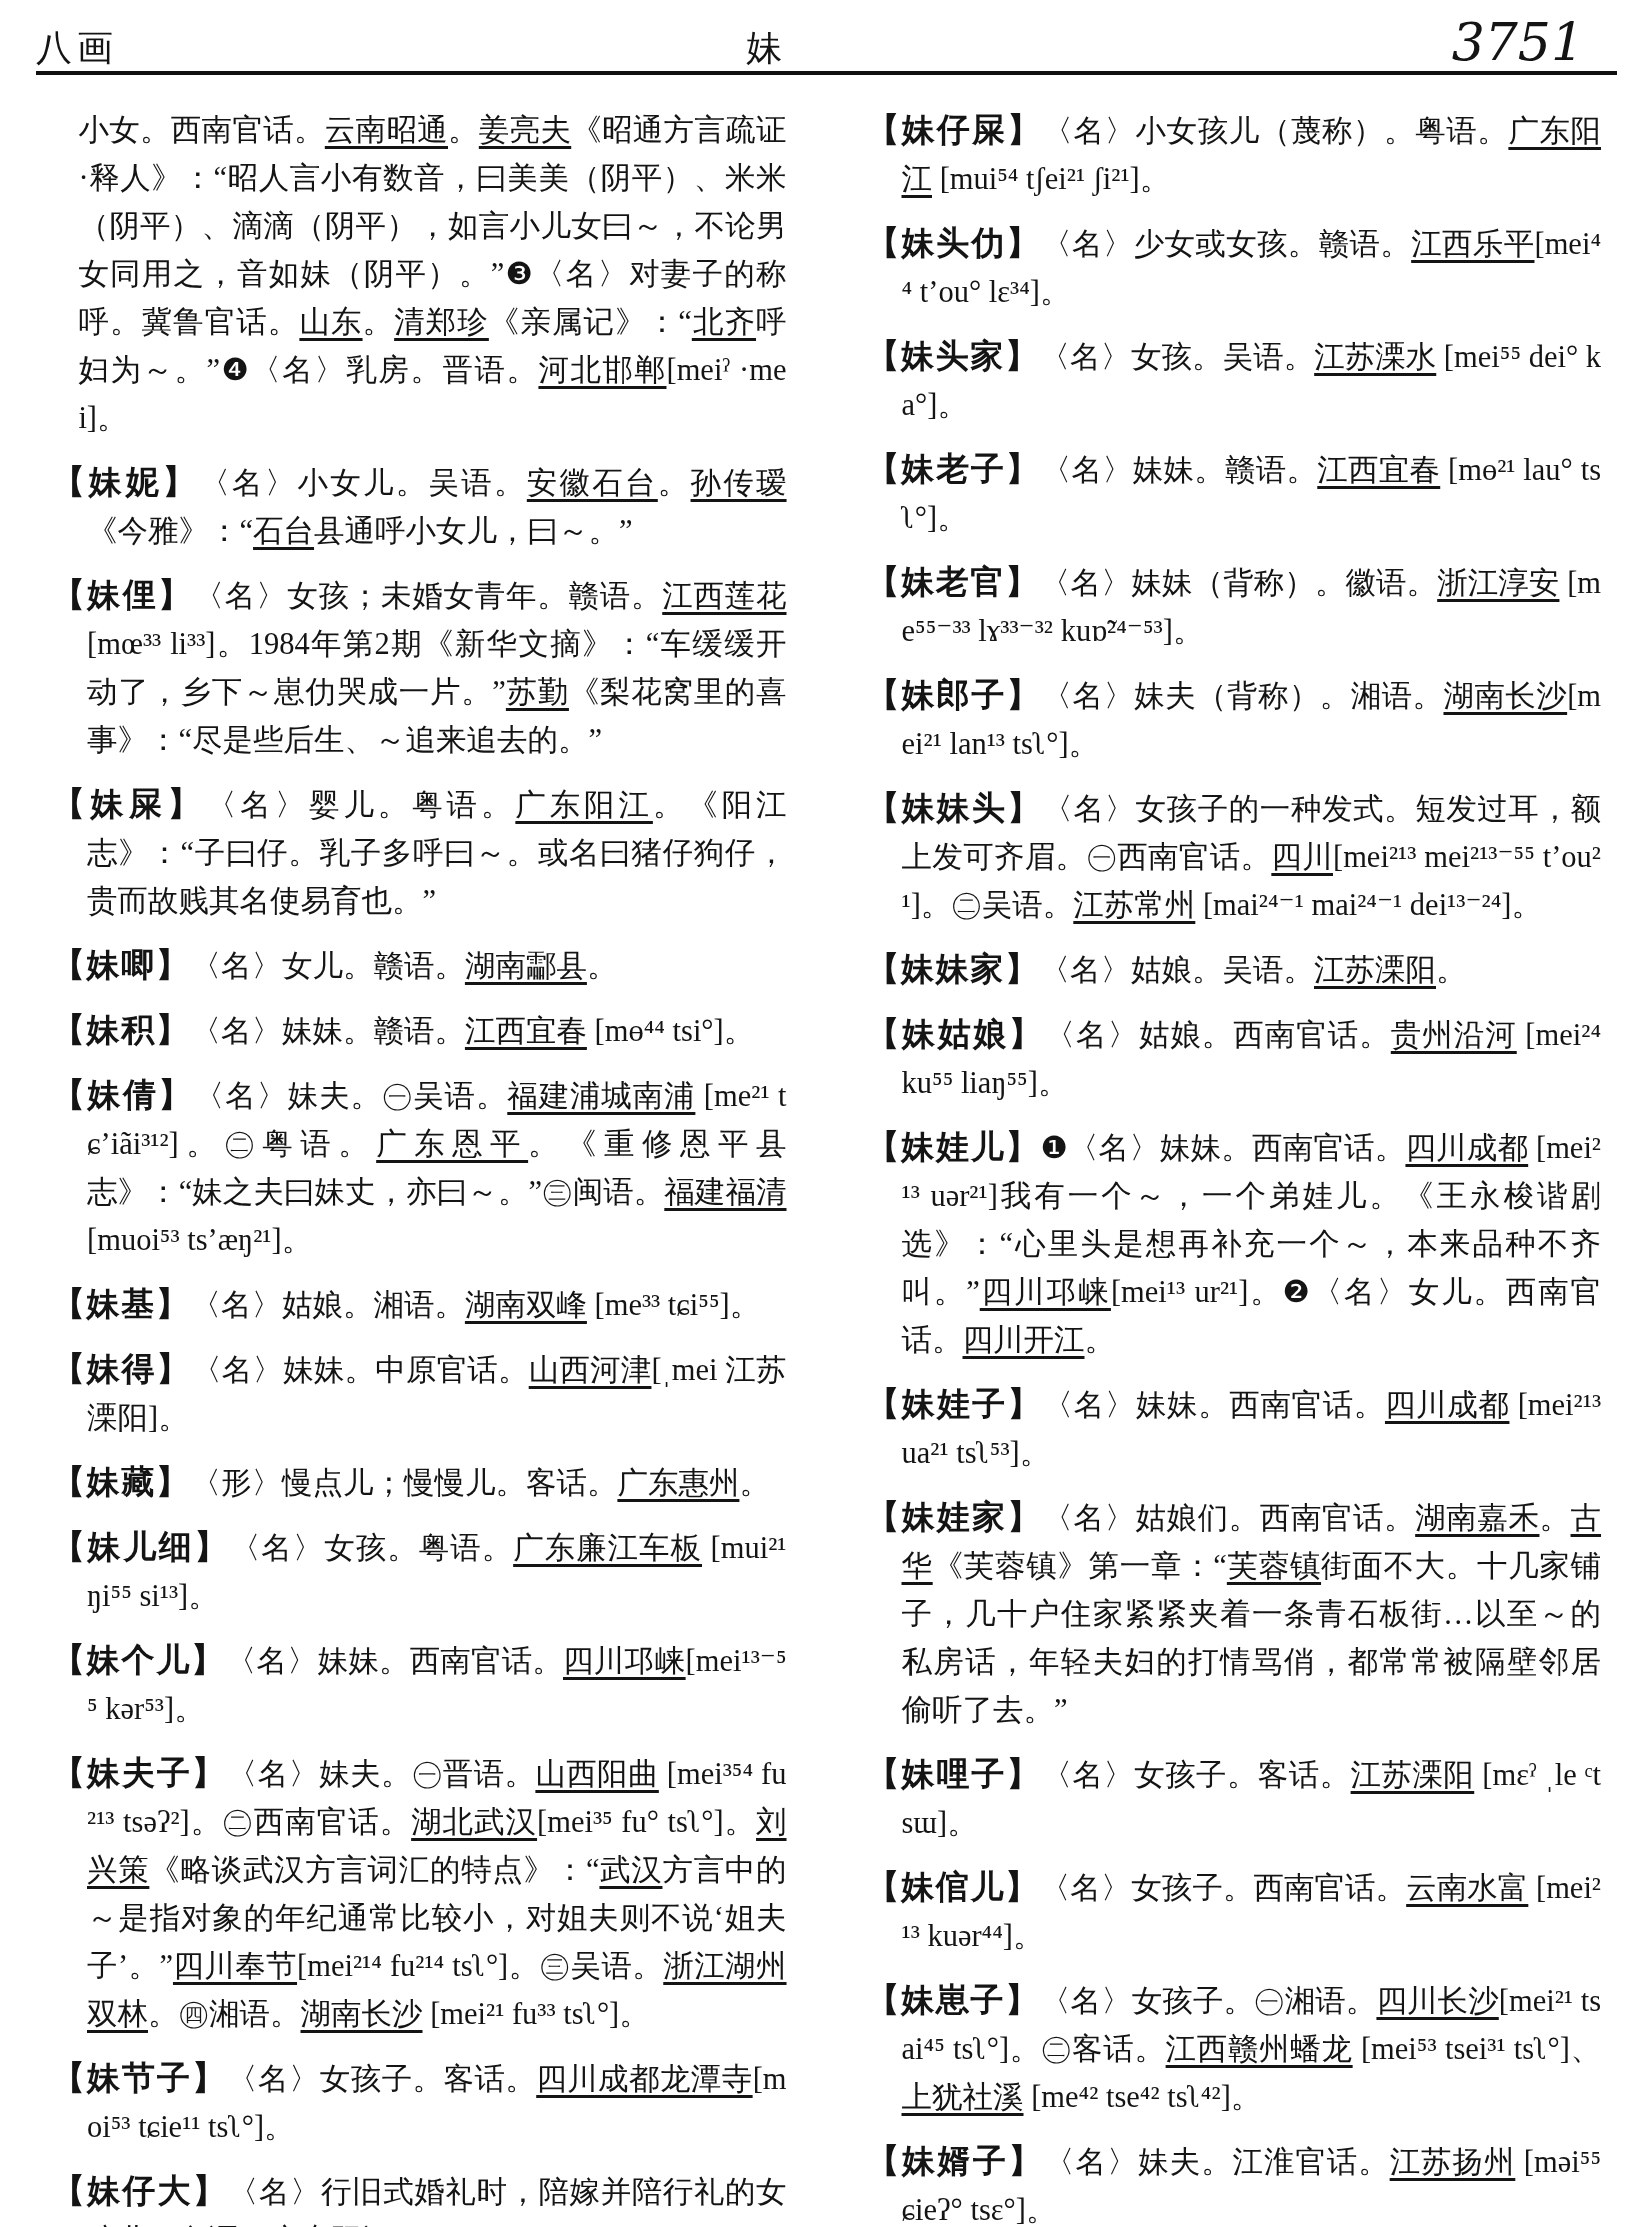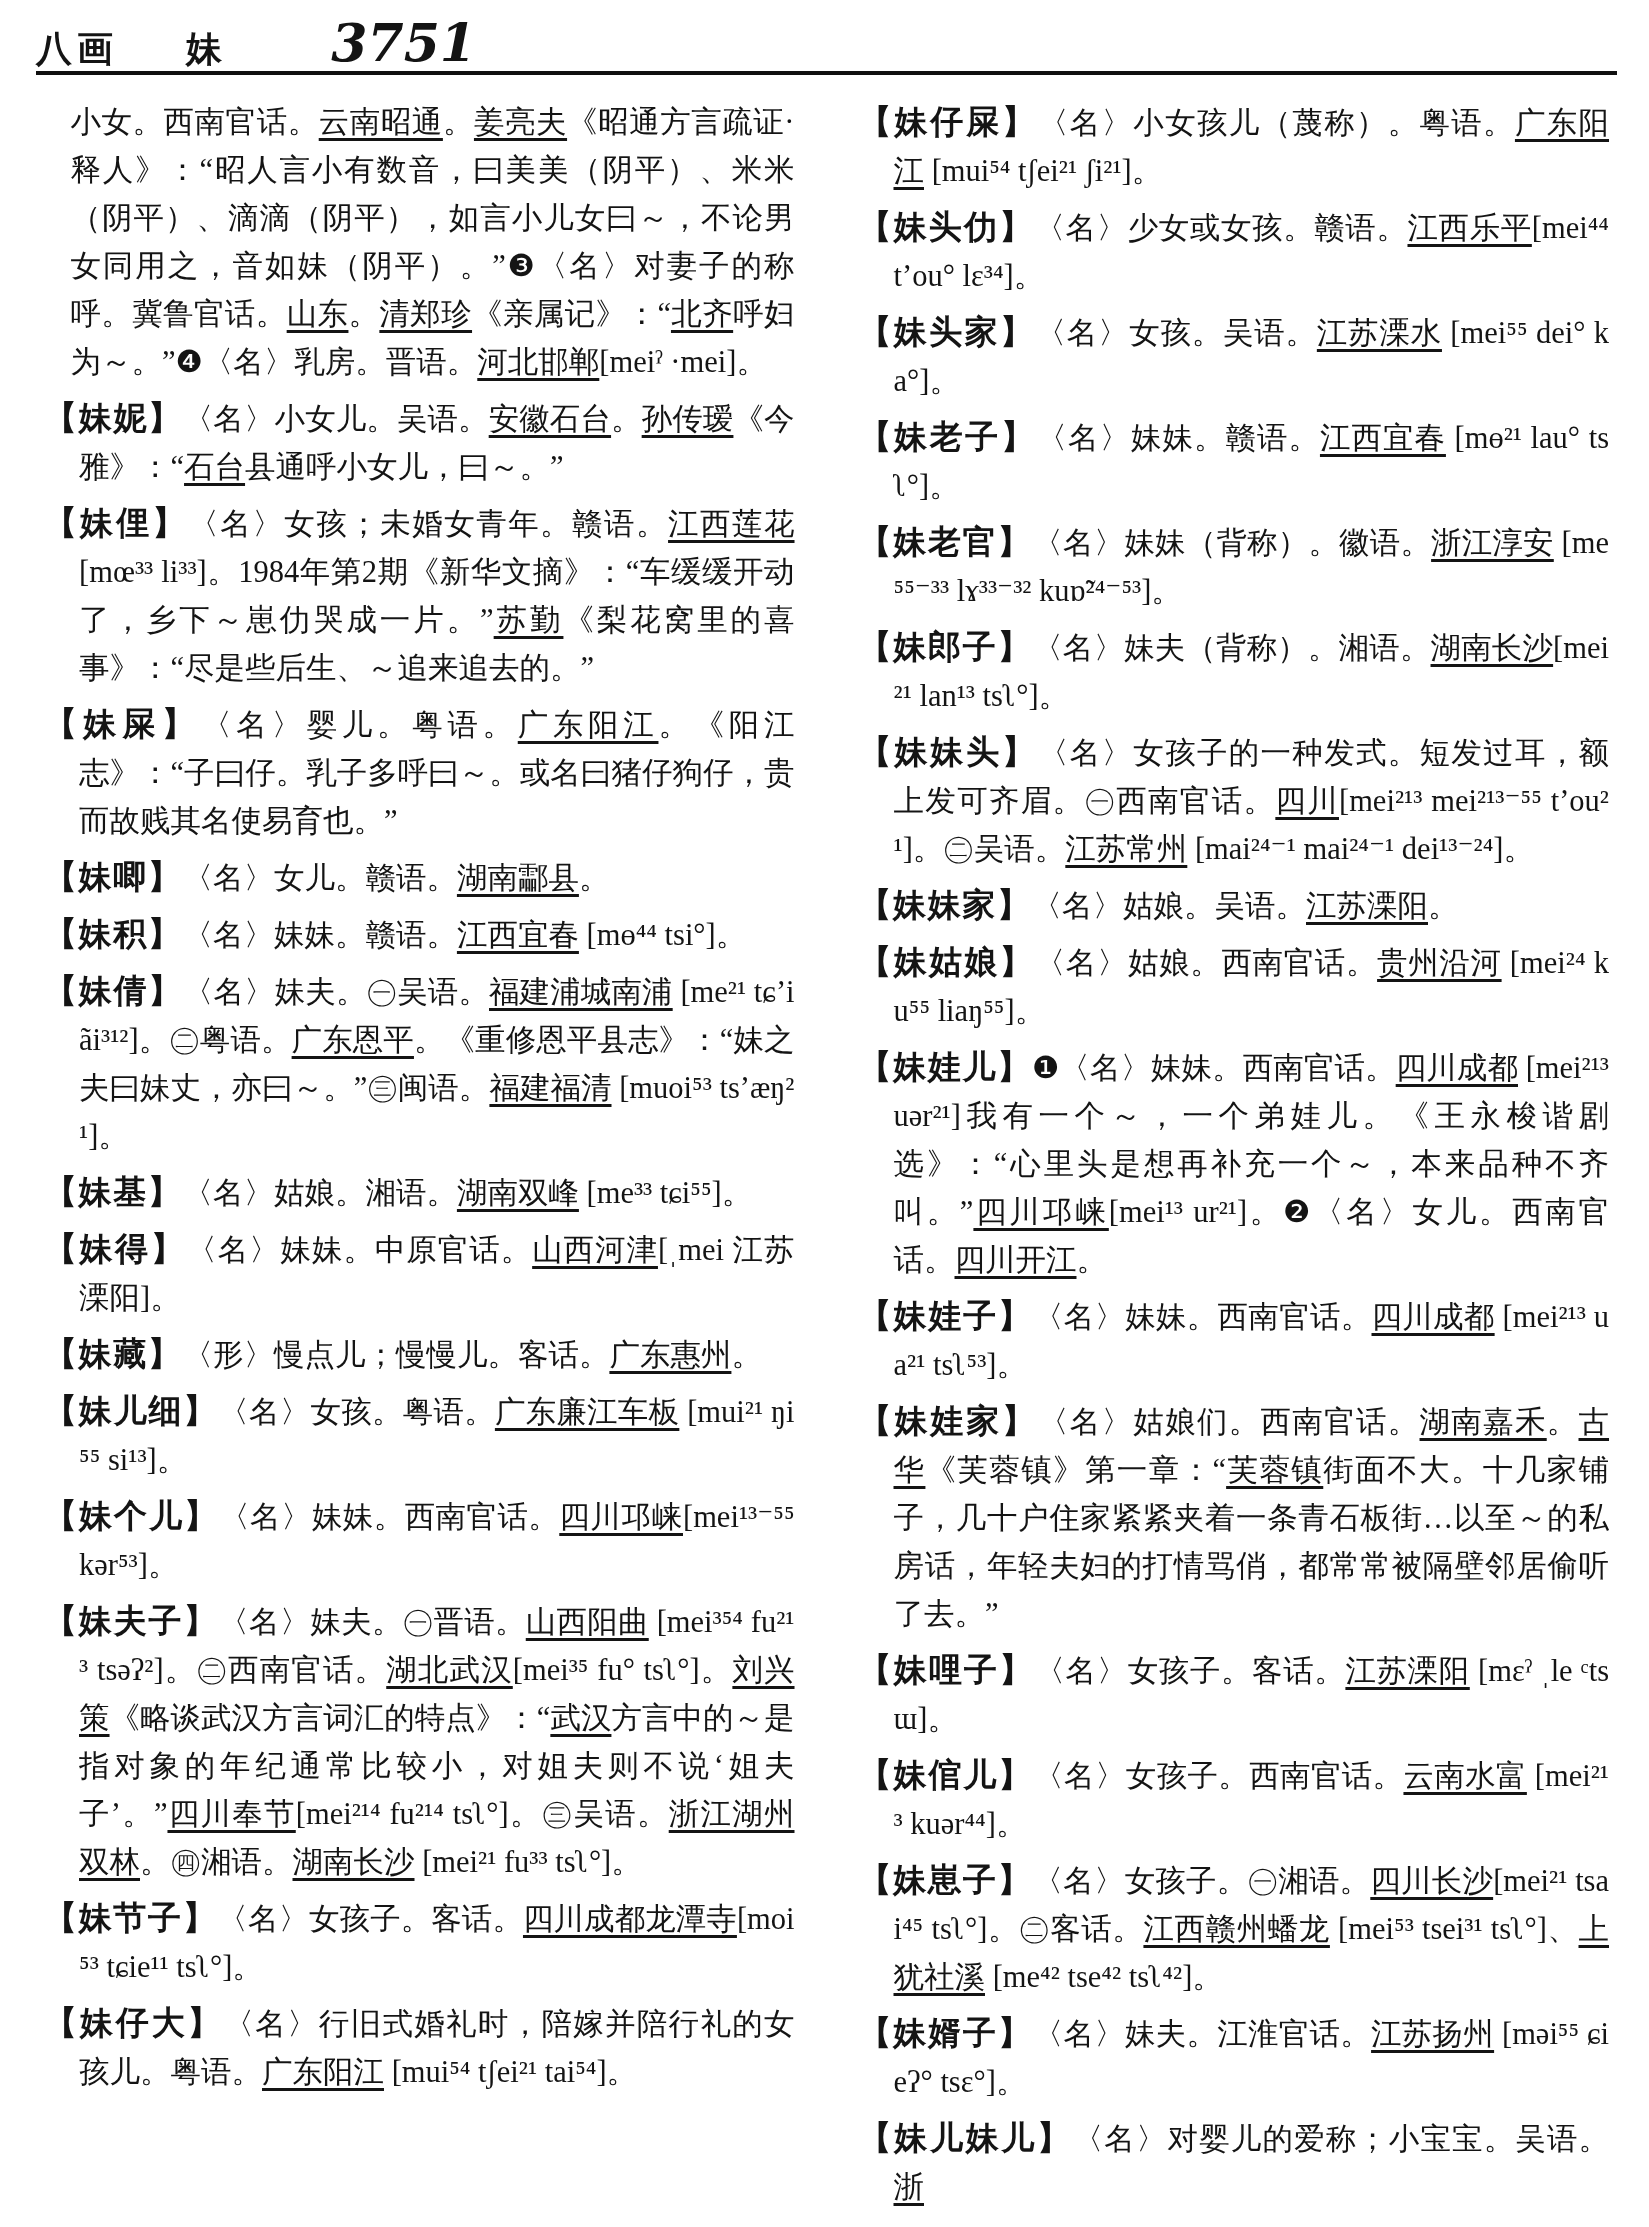--- a/index.html
+++ b/index.html
@@ -8,41 +8,41 @@
     width:1650px;height:2227px;
     background:#ffffff;
     color:#141414;
     box-sizing:border-box;
     padding:11.5px 33px 0 36px;
     overflow:hidden;
     font-family:"Liberation Serif","DejaVu Serif",serif;
   }
   header.running-head{
     display:flex;
-    justify-content:flex-start;
+    justify-content:space-between;
     align-items:baseline;
     height:59px;
     font-size:36px;
-    font-weight:bold;
+    font-weight:normal;
     padding-right:33px;
     gap:15px;
   }
   .hdr-section{letter-spacing:5px;}
   .hdr-char{margin-left:53px;letter-spacing:3.3px;}
   .hdr-page{
     margin-left:91px;
     font-style:italic;
     font-size:52px;
     font-family:"DejaVu Serif","Liberation Serif",serif;
   }
   .rule{border-top:4.1px solid #101010;margin:0 0 15px 0;}
   .cols{display:flex;gap:48px;}
   .col{width:50%;box-sizing:border-box;}
   p.entry{
-    margin:8px;
+    margin:16px;
     font-size:30.5px;
     line-height:48px;
     text-align:justify;
     padding-left:35px;
     text-indent:-35px;
     word-break:break-all;
   }
   p.entry.cont{
     padding-left:26.4px;
     text-indent:0;

